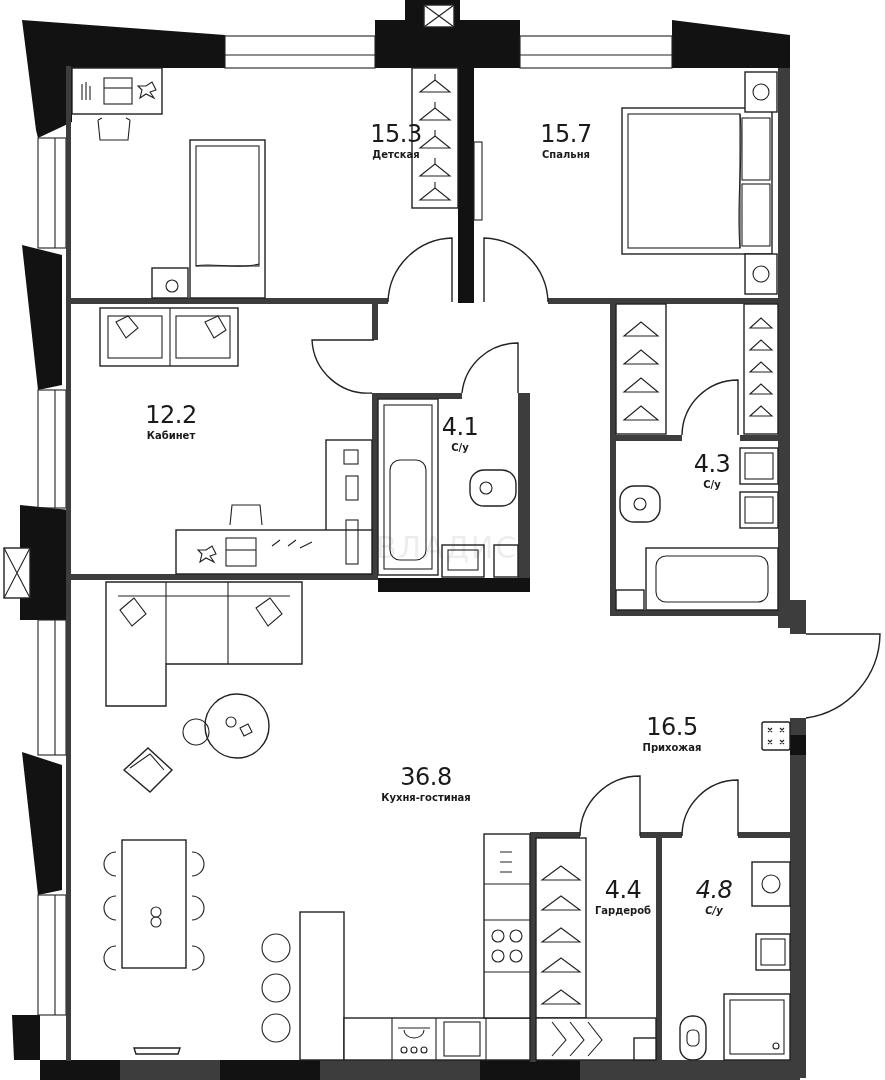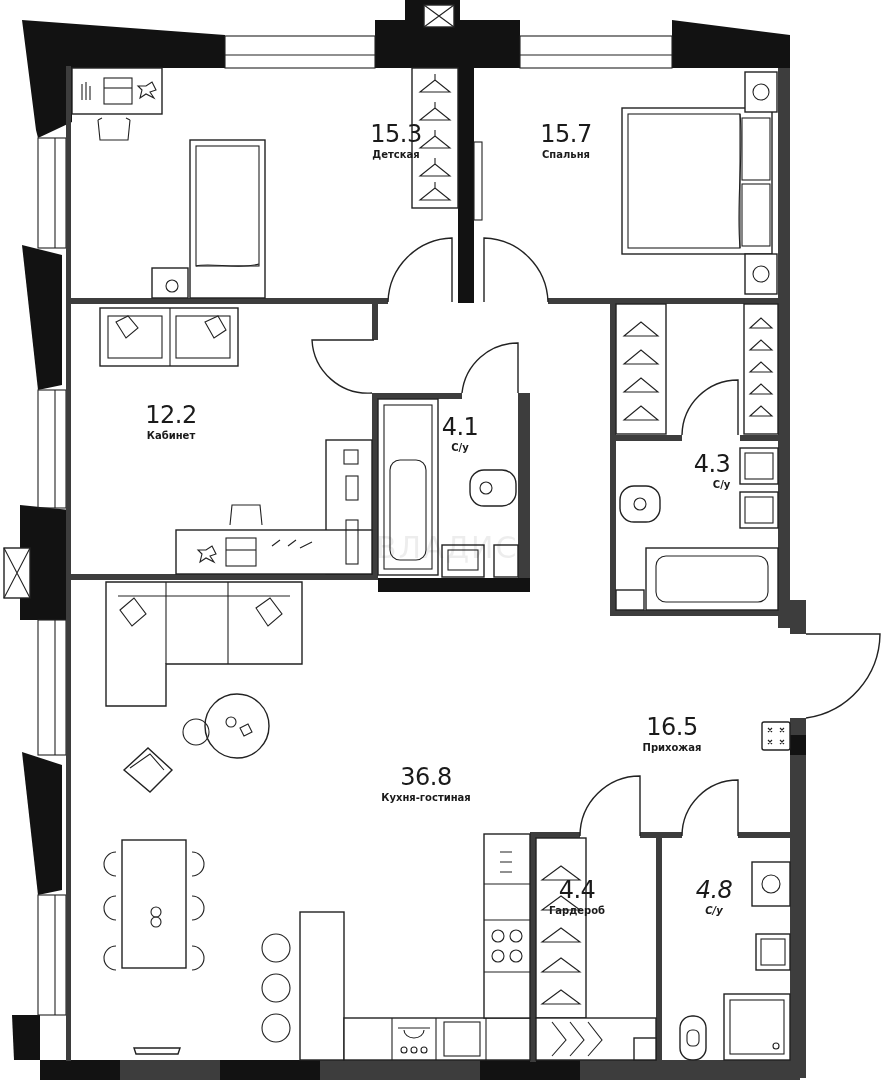--- a/index.html
+++ b/index.html
@@ -283,32 +283,32 @@
   <span class="room-name">Спальня</span>
 </div>
 <div class="room-label" style="left:171px; top:403px;">
   <span class="room-area">12.2</span>
   <span class="room-name">Кабинет</span>
 </div>
 <div class="room-label" style="left:460px; top:415px;">
   <span class="room-area">4.1</span>
   <span class="room-name">С/у</span>
 </div>
-<div class="room-label" style="left:712px; top:452px;text-align:right;">
+<div class="room-label" style="left:712px; top:452px;">
   <span class="room-area">4.3</span>
   <span class="room-name">С/у</span>
 </div>
 <div class="room-label" style="left:672px; top:715px;">
   <span class="room-area">16.5</span>
   <span class="room-name">Прихожая</span>
 </div>
 <div class="room-label" style="left:426px; top:765px;">
   <span class="room-area">36.8</span>
   <span class="room-name">Кухня-гостиная</span>
 </div>
-<div class="room-label" style="left:577px; top:878px;">
+<div class="room-label" style="left:623px; top:878px;">
   <span class="room-area">4.4</span>
   <span class="room-name">Гардероб</span>
 </div>
 <div class="room-label" style="left:714px; top:878px;font-style:italic;">
   <span class="room-area">4.8</span>
   <span class="room-name">С/у</span>
 </div>
 
 </body></html>

